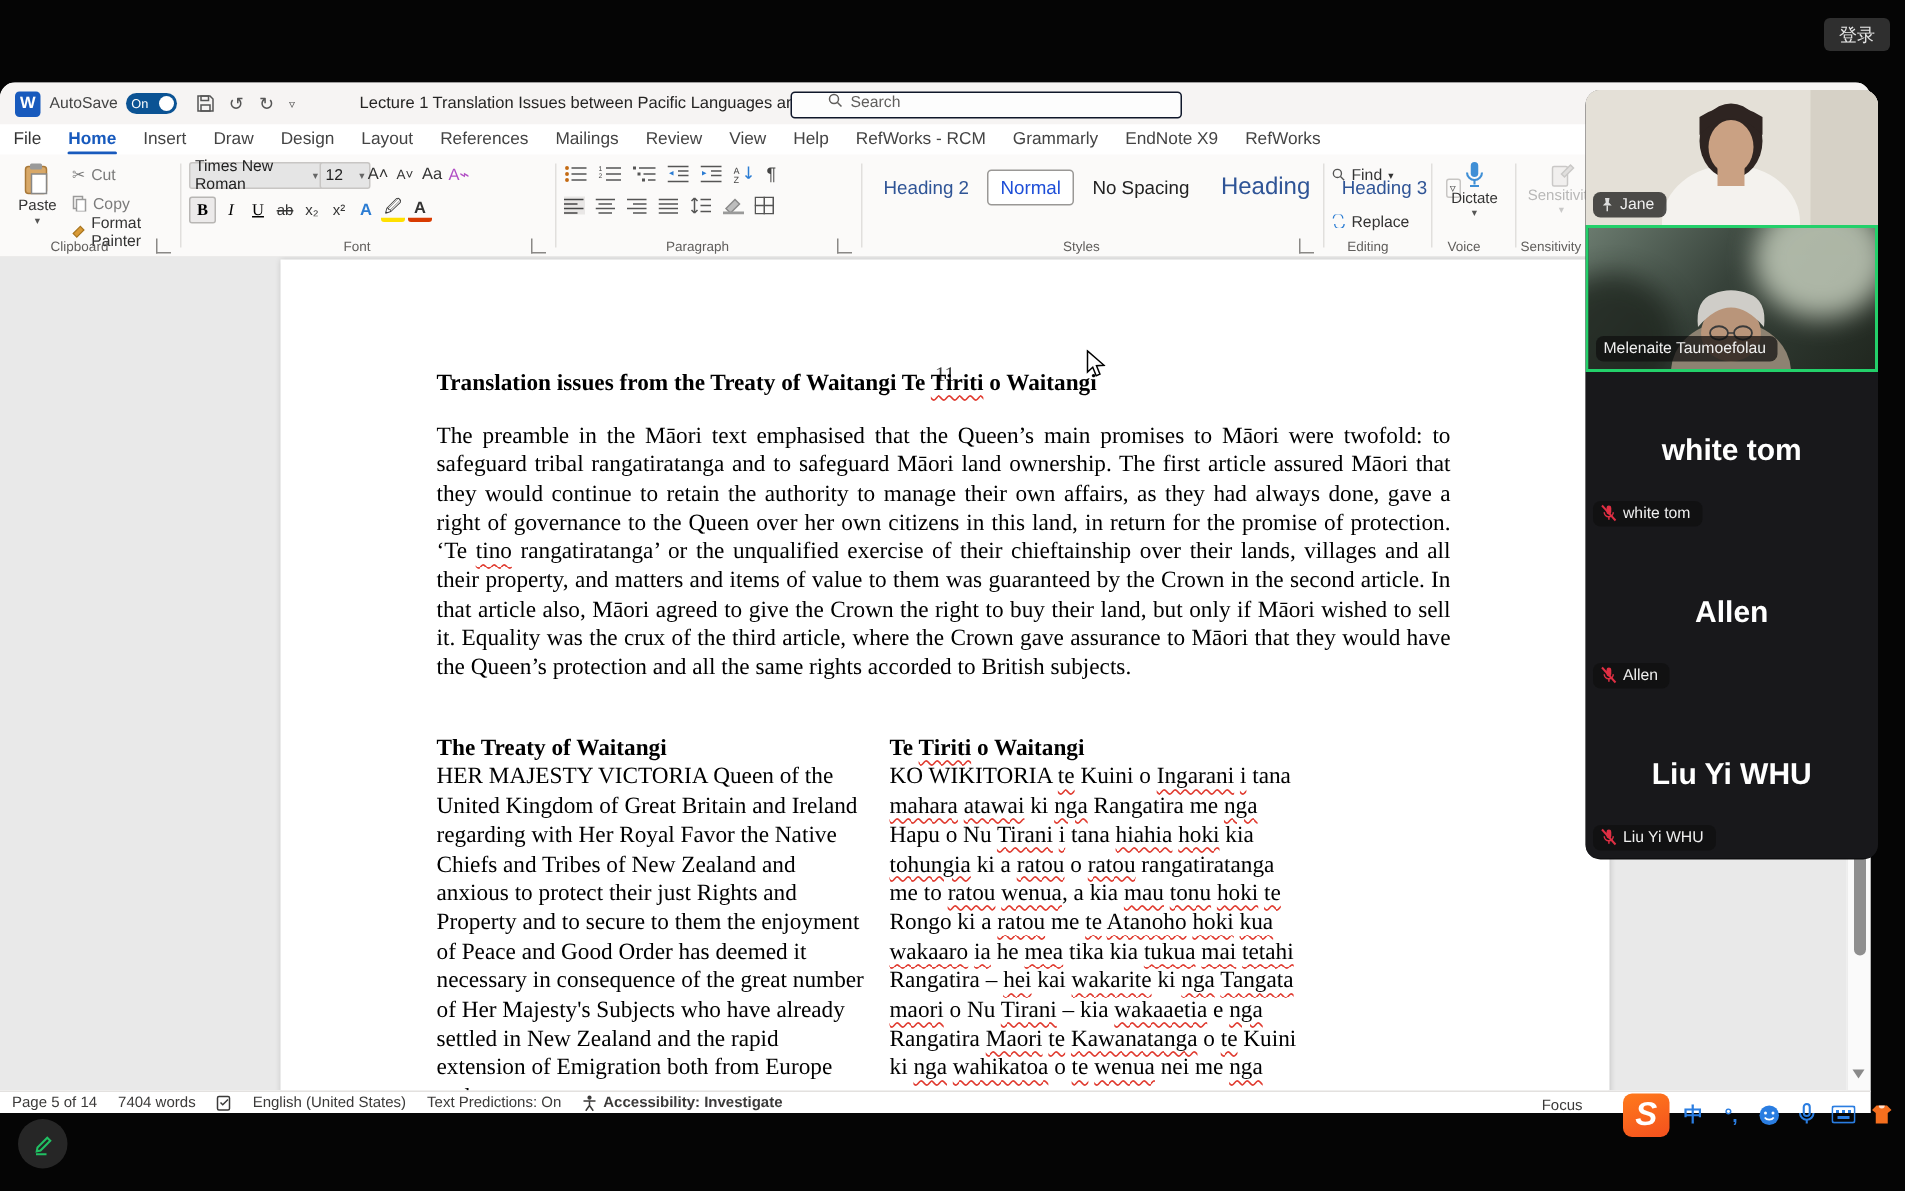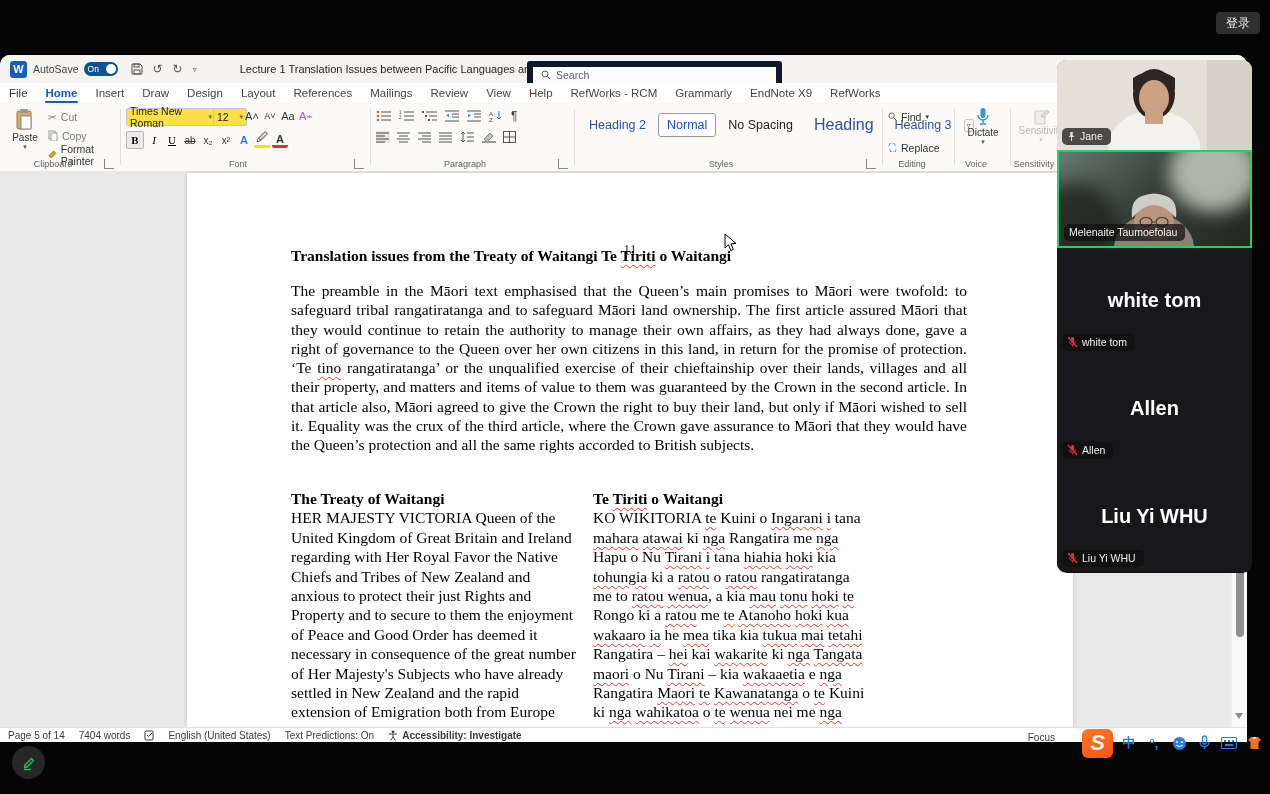--- a/index.html
+++ b/index.html
@@ -14,38 +14,38 @@
   .word-logo{width:17px;height:17px;background:#185abd;border-radius:3px;color:#fff;font-weight:bold;
              font-size:11px;display:flex;align-items:center;justify-content:center;margin:0 6px 0 10px;}
   .autosave-lbl{color:#444;font-size:10.5px;margin-right:5px;}
   .toggle{width:30px;height:14px;background:#0b5394;border-radius:7px;color:#fff;font-size:8.5px;
           display:flex;align-items:center;justify-content:flex-start;padding-left:4px;position:relative;margin-right:8px;}
   .toggle .knob{position:absolute;right:2px;top:2px;width:10px;height:10px;background:#fff;border-radius:50%;}
   .qat-btn{color:#555;font-size:12px;margin:0 5px;cursor:default;}
   .doc-title{margin-left:38px;color:#252423;font-size:11px;white-space:nowrap;}
   .saved-chip{color:#555;font-size:11px;margin-left:6px;}
   .searchbox{position:absolute;left:527px;top:6px;width:235px;height:16px;background:#fdfdfd;
-             border:6px solid #0f172a;border-radius:3px;display:flex;align-items:center;gap:5px;
-             padding-left:8px;color:#605e5c;font-size:10.5px;}
+             border:1px solid #0f172a;border-radius:3px;display:flex;gap:5px;
+             padding-left:24px;color:#605e5c;font-size:10.5px;}
   
   #tabrow{position:absolute;left:0;top:28px;width:100%;height:20px;background:#fff;display:flex;
           align-items:center;font-size:11.5px;color:#444;gap:0;}
   .mtab{padding:0 9px;height:100%;display:flex;align-items:center;position:relative;}
   .mtab.active{color:#185abd;font-weight:bold;}
   .mtab.active::after{content:"";position:absolute;left:8px;right:8px;bottom:0;height:2.5px;background:#185abd;border-radius:2px;}
   
   #ribbon{position:absolute;left:0;top:48px;width:100%;height:68px;background:#fbfaf9;border-bottom:1px solid #e1dfdd;}
   .rgroup{position:absolute;top:0;height:68px;}
   .rgroup .glabel{position:absolute;bottom:2px;left:0;right:14px;text-align:center;font-size:9px;color:#605e5c;}
   .launcher{position:absolute;bottom:2px;right:2px;width:9px;height:9px;border-left:1px solid #8a8886;
             border-bottom:1px solid #8a8886;font-size:7px;color:#8a8886;}
   .gsep{position:absolute;top:6px;width:1px;height:56px;background:#e1dfdd;}
   .smallbtn{font-size:10.5px;color:#7a7a7a;display:flex;align-items:center;gap:4px;height:15px;}
   .smallbtn.en{color:#333;}
-  .combo{border:1px solid #c8c6c4;background:#fde047;font-size:10.5px;color:#222;height:16px;
+  .combo{border:1px solid #c8c6c4;background:#e5e5e5;font-size:10.5px;color:#222;height:16px;
          display:flex;align-items:center;justify-content:space-between;padding:0 3px;border-radius:2px;}
   .fmt{font-size:11px;color:#333;width:16px;height:16px;display:flex;align-items:center;justify-content:center;border-radius:2px;}
   .fmt.boxed{border:1px solid #b8b6b4;background:#eceaea;}
   .chip{font-size:12.5px;color:#2f5496;padding:4px 8px;border:1px solid transparent;border-radius:3px;white-space:nowrap;}
   .chip.normal{color:#1d4ed8;border:1px solid #9a9896;background:#fff;}
   .chip.bigheading{font-size:16px;}
   svg.ic{display:block;}
   
   #docarea{position:absolute;left:0;top:116px;width:100%;height:556px;background:#e9e9e9;overflow:hidden;}
   #page{position:absolute;left:187px;top:2px;width:886px;height:600px;background:#fff;box-shadow:0 0 4px rgba(0,0,0,.18);}

